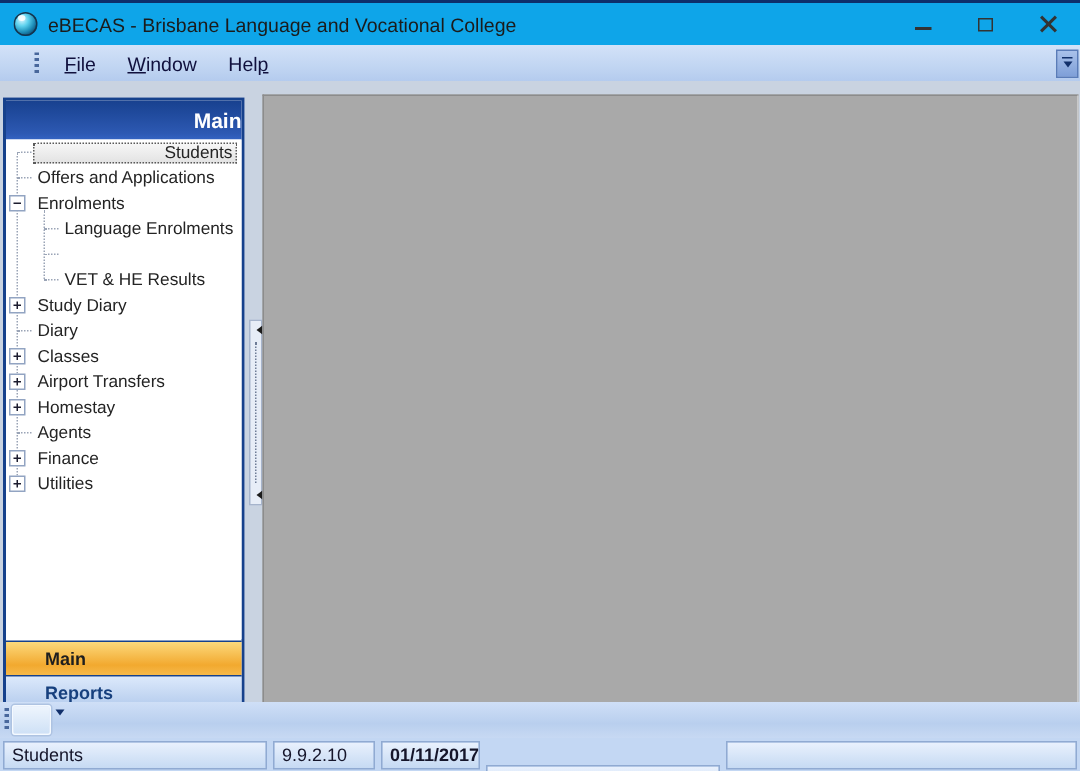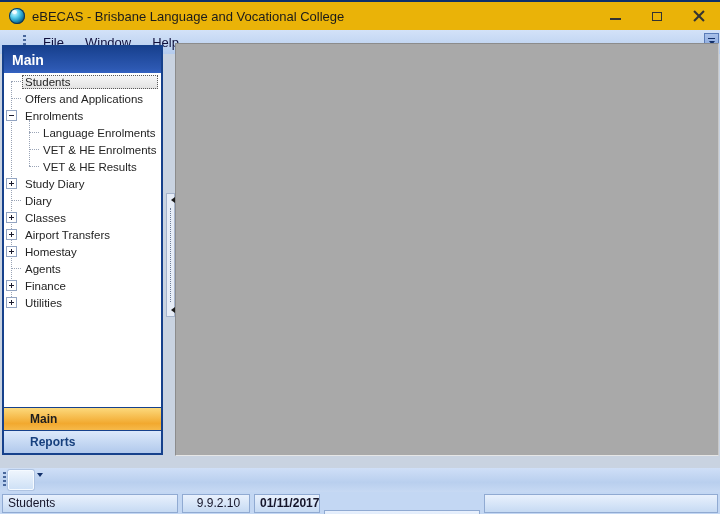--- a/index.html
+++ b/index.html
@@ -3,21 +3,21 @@
 <meta charset="utf-8">
 <style>
   * { margin:0; padding:0; box-sizing:border-box; }
   html,body { width:720px; height:514px; background:#fff; }
   body { font-family:"Liberation Sans", sans-serif; }
 
   .window { position:relative; width:720px; height:514px; overflow:hidden;
             background:#c9d3e1; border-top:2px solid #0d2f6b; }
 
   
-  .titlebar { position:absolute; left:0; top:0; width:100%; height:28px; background:#eab308;
+  .titlebar { position:absolute; left:0; top:0; width:100%; height:28px; background:#0ea5e9;
               display:flex; align-items:center; }
   .app-icon { position:absolute; left:9px; top:6px; width:16px; height:16px; border-radius:50%;
               background:radial-gradient(circle at 35% 32%, #d9f6ff 0%, #5fd2ee 28%, #1e8fb9 55%, #0a3f66 80%, #061f38 100%);
               box-shadow:0 0 0 1px #12344f inset; }
   .app-icon::after { content:""; position:absolute; left:3px; top:2px; width:5px; height:4px;
               border-radius:50%; background:rgba(255,255,255,.85); }
   .title-text { position:absolute; left:32px; top:7px; font-size:13px; color:#1b1b1b; white-space:nowrap; }
   .win-controls { position:absolute; right:0; top:0; height:28px; display:flex; }
   .wbtn { width:42px; height:28px; display:flex; align-items:center; justify-content:center; }
   .glyph-min { width:11px; height:0; border-top:2px solid #333; margin-top:6px; }
@@ -37,21 +37,21 @@
   .menu-item { font-size:13px; color:#10103d; margin-left:13px; padding:2px 4px; white-space:nowrap; }
   .menu-item .key { text-decoration:underline; }
   .menu-ovf { position:absolute; right:1px; top:3px; width:15px; height:19px;
               background:linear-gradient(#a9c1ea,#7e9fd8); border:1px solid #5a7cb8;
               display:flex; flex-direction:column; align-items:center; justify-content:center; }
   .ovf-glyph { width:7px; }
   .ovf-glyph .bar { width:7px; height:0; border-top:1.5px solid #12306b; margin-bottom:2px; }
   .ovf-glyph .tri { width:0; height:0; border:3.5px solid transparent; border-top:4px solid #12306b; margin:0 auto; }
 
   
-  .workarea { position:absolute; left:0; top:40px; width:100%; height:414px; }
+  .workarea { position:absolute; left:0; top:60px; width:100%; height:414px;text-align:right; }
 
   .sidebar { position:absolute; left:2px; top:3px; width:161px; height:410px;
              border:2px solid #16418c; background:#ffffff; }
   .sb-header { height:26px; background:linear-gradient(#18418f,#2d59b3 85%, #3463c2);
                color:#fff; font-weight:bold; font-size:14px; line-height:26px; padding-left:8px; }
   .tree { position:absolute; left:0; top:26px; right:0; bottom:47px; background:#fff;
           overflow:hidden; font-size:11.5px; color:#242424; }
   .vline { position:absolute; border-left:1px dotted #9aa4b6; }
   .vline.root { left:7px; top:8px; height:222px; }
   .vline.child { left:25px; top:47px; height:46px; }
@@ -99,21 +99,21 @@
   .tb-ovf .tri { width:0; height:0; border:3.5px solid transparent; border-top:4px solid #12306b; margin:0 auto; }
 
   
   .statusbar { position:absolute; left:0; top:490px; width:100%; height:24px;
                background:#c3d7f3; border-bottom:2px solid #8fabd8;
                display:flex; align-items:center; padding:0 2px; gap:4px; }
   .status-sect { height:19px; line-height:17px; font-size:12px; color:#15152a;
                  padding-left:5px; white-space:nowrap; overflow:hidden;
                  background:linear-gradient(#e9f1fd,#c6daf3); border:1px solid #90aad2; }
   .status-sect:nth-child(1) { width:176px; }
-  .status-sect:nth-child(2) { width:68px;text-align:center; }
+  .status-sect:nth-child(2) { width:68px; }
   .status-sect:nth-child(3) { width:66px;font-weight:bold; }
   .status-sect:nth-child(4) { width:156px;margin-top:33px; }
   .status-sect:nth-child(5) { flex:1; }
 </style>
 </head>
 <body>
 
 <div class="window">
 
   <div class="titlebar">
@@ -165,21 +165,20 @@
         <div class="trow l1">
           <span class="exp minus"></span>
           <span class="tlabel">Enrolments</span>
         </div>
         <div class="trow l2">
           <span class="stub"></span>
           <span class="tlabel">Language Enrolments</span>
         </div>
         <div class="trow l2">
           <span class="stub"></span>
-          <span class="tlabel">VET &amp; HE Enrolments</span>
         </div>
         <div class="trow l2">
           <span class="stub"></span>
           <span class="tlabel">VET &amp; HE Results</span>
         </div>
         <div class="trow l1">
           <span class="exp plus"></span>
           <span class="tlabel">Study Diary</span>
         </div>
         <div class="trow l1">

